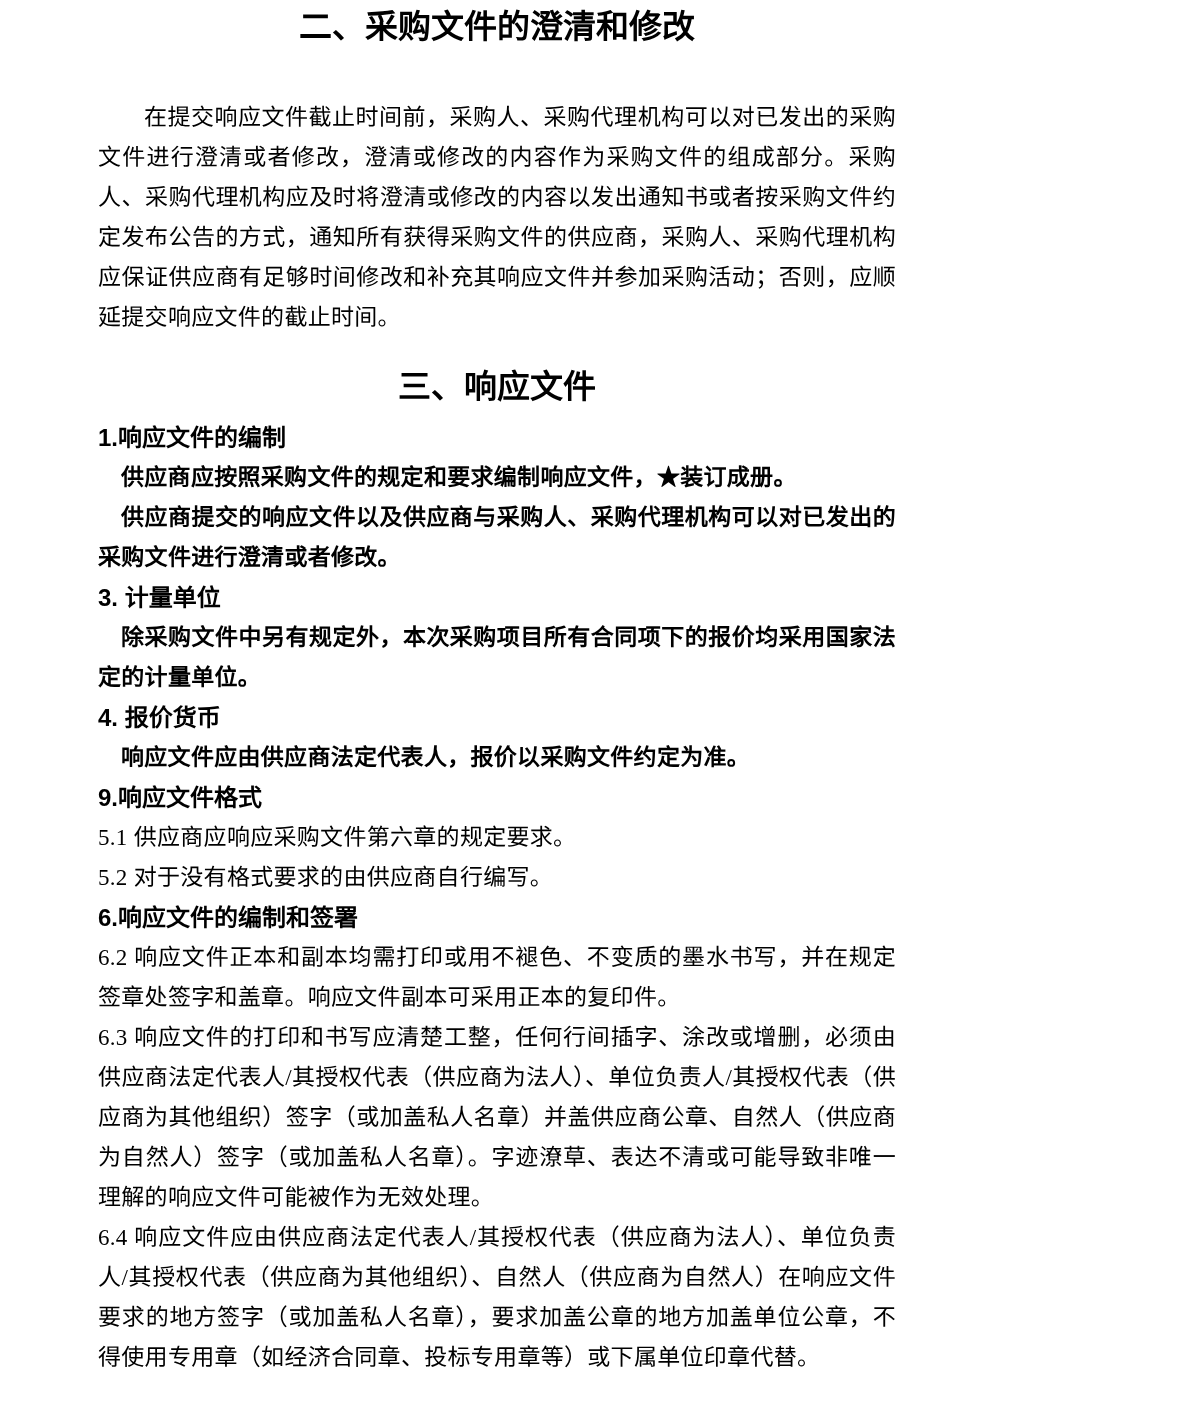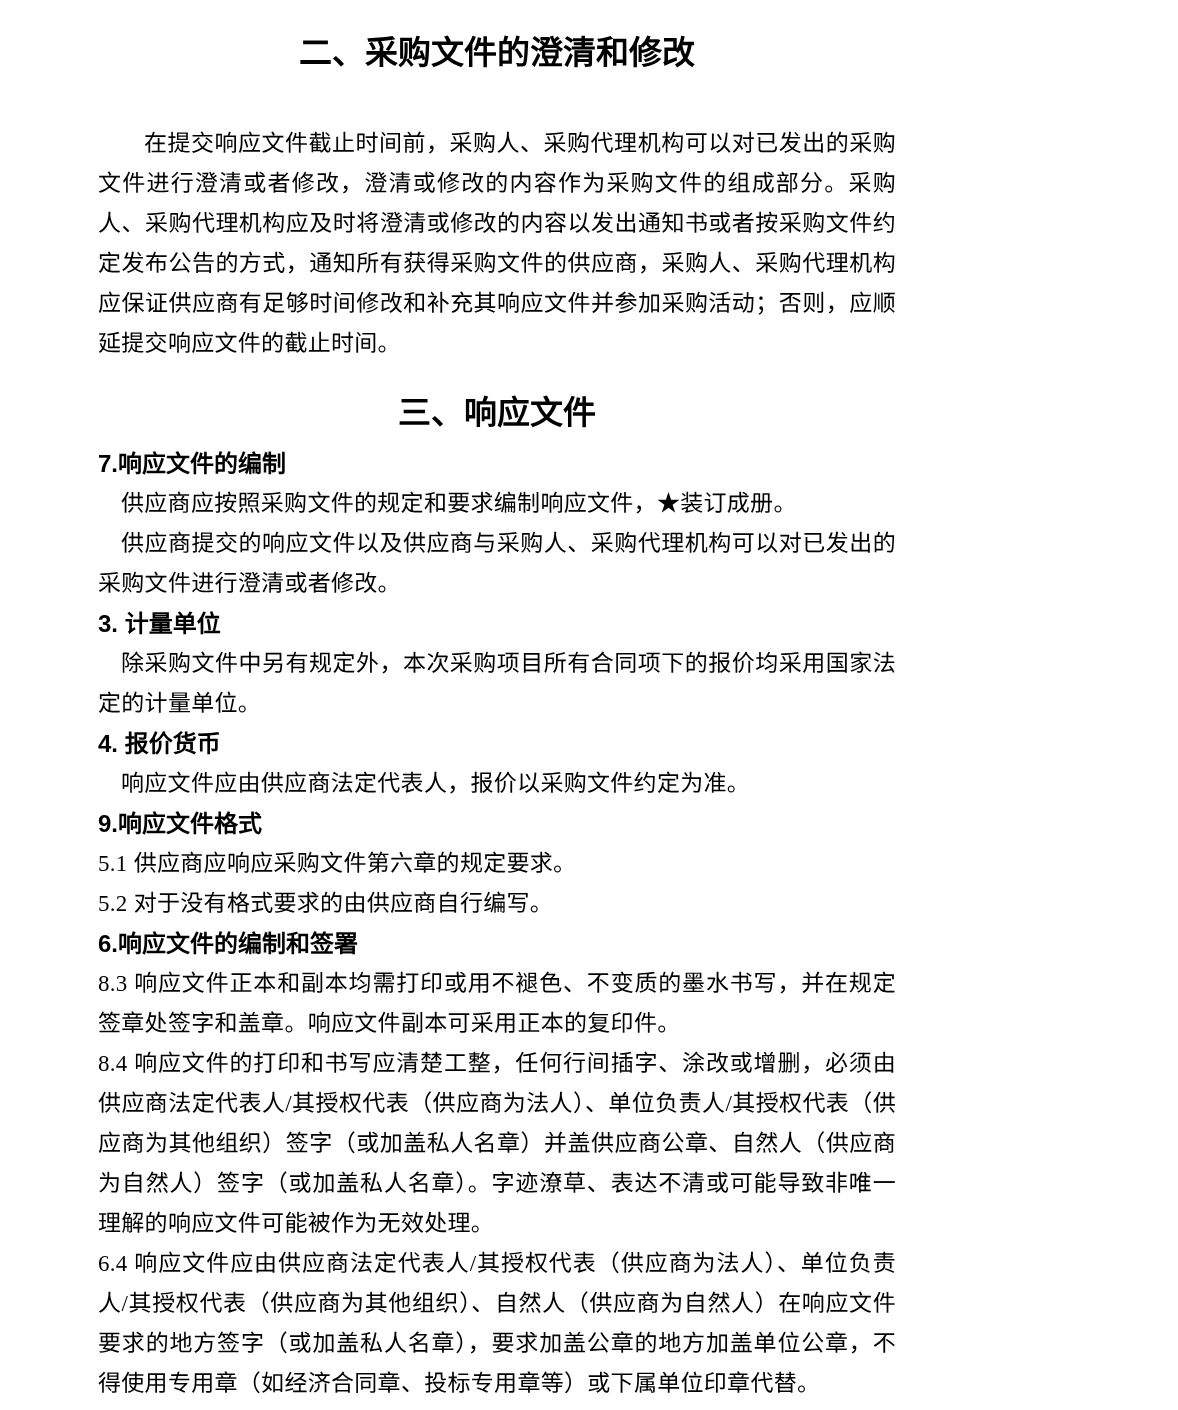--- a/index.html
+++ b/index.html
@@ -11,21 +11,21 @@
   body {
     width: 1178px;
     height: 1410px;
     overflow: hidden;
     font-family: "Liberation Serif", "DejaVu Serif", serif;
   }
   .page {
     box-sizing: border-box;
     width: 994px;
     height: 1410px;
-    padding: 30px 98px 0 98px;
+    padding: 4px 98px 0 98px;
   }
   .doc-title {
     margin: 0;
     font-size: 33px;
     line-height: 46px;
     font-weight: bold;
     text-align: center;
     font-family: "Liberation Serif", "DejaVu Serif", serif;
   }
   .doc-title.first {
@@ -38,54 +38,54 @@
   }
   .body-para {
     margin: 0;
     font-size: 23px;
     line-height: 40px;
     text-align: justify;
     text-justify: inter-ideograph;
     letter-spacing: 0.3px;
   }
   .indent-2 { text-indent: 2em; margin-top: 48px; }
-  .indent-1 { text-indent: 1em; }
+  .indent-1 { text-indent: 1em; font-weight: bold; }
   .item-heading {
     margin: 0;
     font-size: 24px;
     line-height: 40px;
     font-weight: bold;
     text-align: left;
     font-family: "Liberation Sans", "DejaVu Sans", sans-serif;
   }
 </style>
 </head>
 <body>
 
 <div class="page">
 
   <h1 class="doc-title first">二、采购文件的澄清和修改</h1>
 
   <p class="body-para indent-2">在提交响应文件截止时间前，采购人、采购代理机构可以对已发出的采购文件进行澄清或者修改，澄清或修改的内容作为采购文件的组成部分。采购人、采购代理机构应及时将澄清或修改的内容以发出通知书或者按采购文件约定发布公告的方式，通知所有获得采购文件的供应商，采购人、采购代理机构应保证供应商有足够时间修改和补充其响应文件并参加采购活动；否则，应顺延提交响应文件的截止时间。</p>
 
   <h1 class="doc-title second">三、响应文件</h1>
 
-  <h2 class="item-heading">7.响应文件的编制</h2>
+  <h2 class="item-heading">1.响应文件的编制</h2>
   <p class="body-para indent-1">供应商应按照采购文件的规定和要求编制响应文件，★装订成册。</p>
 
   <p class="body-para indent-1">供应商提交的响应文件以及供应商与采购人、采购代理机构可以对已发出的采购文件进行澄清或者修改。</p>
 
   <h2 class="item-heading">3. 计量单位</h2>
   <p class="body-para indent-1">除采购文件中另有规定外，本次采购项目所有合同项下的报价均采用国家法定的计量单位。</p>
 
   <h2 class="item-heading">4. 报价货币</h2>
   <p class="body-para indent-1">响应文件应由供应商法定代表人，报价以采购文件约定为准。</p>
 
   <h2 class="item-heading">9.响应文件格式</h2>
   <p class="body-para">5.1 供应商应响应采购文件第六章的规定要求。</p>
   <p class="body-para">5.2 对于没有格式要求的由供应商自行编写。</p>
 
   <h2 class="item-heading">6.响应文件的编制和签署</h2>
-  <p class="body-para">8.3 响应文件正本和副本均需打印或用不褪色、不变质的墨水书写，并在规定签章处签字和盖章。响应文件副本可采用正本的复印件。</p>
-  <p class="body-para">8.4 响应文件的打印和书写应清楚工整，任何行间插字、涂改或增删，必须由供应商法定代表人/其授权代表（供应商为法人）、单位负责人/其授权代表（供应商为其他组织）签字（或加盖私人名章）并盖供应商公章、自然人（供应商为自然人）签字（或加盖私人名章）。字迹潦草、表达不清或可能导致非唯一理解的响应文件可能被作为无效处理。</p>
+  <p class="body-para">6.2 响应文件正本和副本均需打印或用不褪色、不变质的墨水书写，并在规定签章处签字和盖章。响应文件副本可采用正本的复印件。</p>
+  <p class="body-para">6.3 响应文件的打印和书写应清楚工整，任何行间插字、涂改或增删，必须由供应商法定代表人/其授权代表（供应商为法人）、单位负责人/其授权代表（供应商为其他组织）签字（或加盖私人名章）并盖供应商公章、自然人（供应商为自然人）签字（或加盖私人名章）。字迹潦草、表达不清或可能导致非唯一理解的响应文件可能被作为无效处理。</p>
   <p class="body-para">6.4 响应文件应由供应商法定代表人/其授权代表（供应商为法人）、单位负责人/其授权代表（供应商为其他组织）、自然人（供应商为自然人）在响应文件要求的地方签字（或加盖私人名章），要求加盖公章的地方加盖单位公章，不得使用专用章（如经济合同章、投标专用章等）或下属单位印章代替。</p>
 
 </div>
 
 </body></html>

